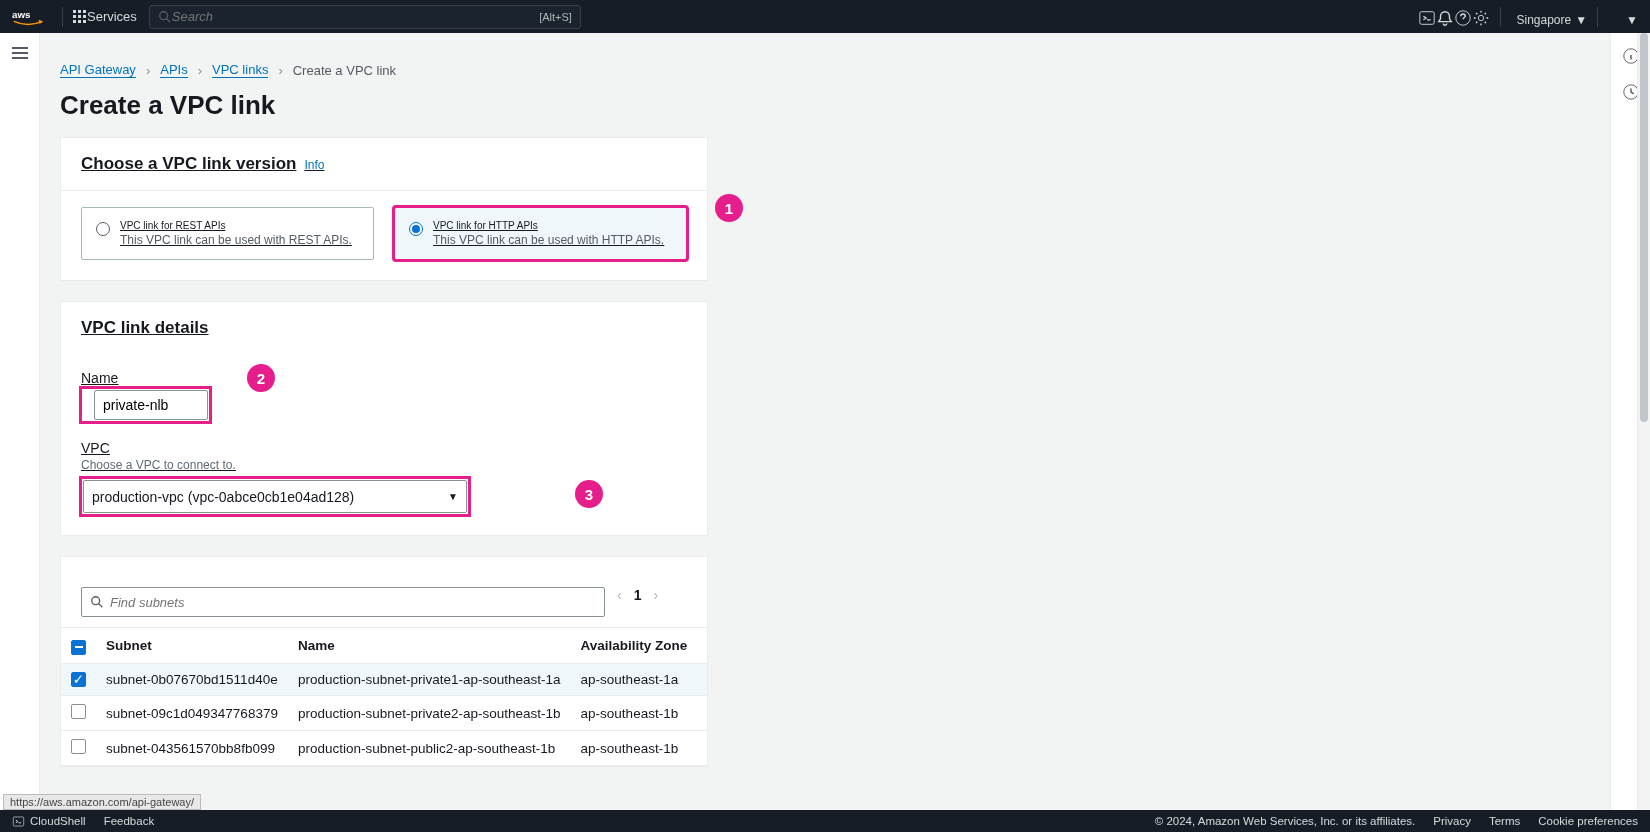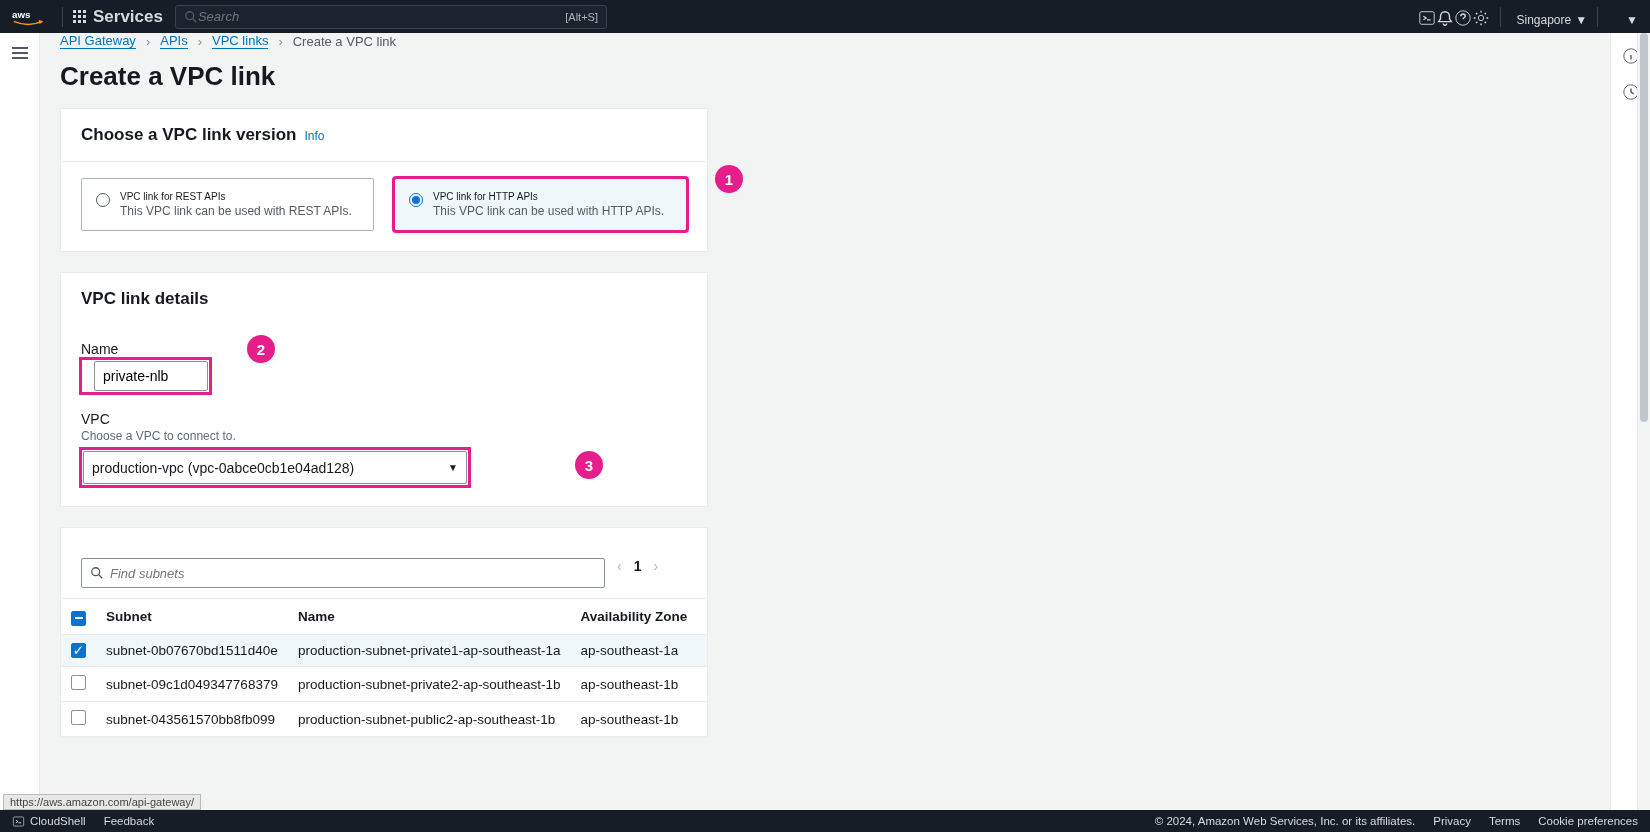--- a/index.html
+++ b/index.html
@@ -3,42 +3,42 @@
 <meta charset="utf-8">
 <style>
 * { box-sizing: border-box; margin: 0; padding: 0; }
 body { font-family: "Amazon Ember", "Helvetica Neue", Arial, sans-serif; font-size: 14px; color: #16191f; background: #f2f3f3; overflow: hidden; }
 
 
 .topnav { height: 33px; background: #161d26; display: flex; align-items: center; padding: 0 12px; color: #d5dbdb; }
 .aws-logo { width: 32px; height: 18px; display: flex; align-items: center; margin-right: 8px; }
 .aws-logo svg { width: 100%; height: 100%; }
 .divider-v { width: 1px; height: 20px; background: #3a4149; margin: 0 10px; }
-.services-btn { display: flex; align-items: center; gap: 6px; cursor: pointer; font-size: 17px; color: #d5dbdb; font-weight: bold; }
+.services-btn { display: flex; align-items: center; cursor: pointer; font-size: 13px; color: #d5dbdb; }
 .grid-icon { width: 14px; height: 14px; display: grid; grid-template-columns: repeat(3,3px); grid-template-rows: repeat(3,3px); gap: 2px; }
 .grid-icon span { background: #d5dbdb; }
 .search-wrap { display: flex; align-items: center; background: #1a232e; border: 1px solid #3a4149; border-radius: 3px; height: 24px; margin-left: 12px; flex: 0 0 432px; padding: 0 8px; }
 .search-wrap input { background: transparent; border: none; outline: none; color: #d5dbdb; font-style: italic; flex: 1; font-size: 13px; }
 .search-kbd { font-size: 11px; color: #aab7b8; white-space: nowrap; }
 .topnav-spacer { flex: 1; }
 .topnav-icons { display: flex; align-items: flex-end; }
 .topnav-icon { width: 18px; height: 18px; stroke: #d5dbdb; fill: none; cursor: pointer; }
 .region { font-size: 12px; color: #d5dbdb; cursor: pointer; display: flex; align-items: center; gap: 4px; margin-left: 6px; }
 .acct-caret { margin-left: 18px; }
 
 
 .shell { display: flex; height: calc(100vh - 33px - 22px); }
 .left-drawer { width: 40px; background: #fff; border-right: 1px solid #e9ebed; display: flex; justify-content: center; padding-top: 14px; }
 .hamburger { width: 16px; height: 12px; display: flex; flex-direction: column; justify-content: space-between; cursor: pointer; }
 .hamburger span { height: 2px; background: #545b64; }
 .main { flex: 1; overflow-y: auto; padding: 0 0 20px 0; }
 .right-drawer { width: 40px; background: #fff; border-left: 1px solid #e9ebed; display: flex; flex-direction: column; align-items: center; padding-top: 14px; gap: 18px; }
 
 
-.bc { display: flex; align-items: center; gap: 10px; padding: 0 20px 6px 20px; font-size: 13px; }
+.bc { display: flex; align-items: center; gap: 10px; padding: 29px 20px 6px 20px; font-size: 13px; }
 .bc a { color: #0073bb; text-decoration: none; border-bottom: 1px solid #0073bb; }
 .bc .chev { color: #879196; }
 .bc .cur { color: #545b64; }
 
 
 .title { padding: 6px 20px 16px 20px; font-size: 26px; font-weight: 700; }
 
 
 .panel { background: #fff; border: 1px solid #e9ebed; margin: 0 20px 20px 20px; max-width: 648px; }
 .panel-head { padding: 16px 20px; border-bottom: 1px solid #e9ebed; display: flex; align-items: baseline; gap: 8px; }
@@ -80,21 +80,21 @@
 .tbl td { padding: 8px 10px; border-bottom: 1px solid #e9ebed; white-space: nowrap; }
 .tbl tr.sel { background: #f0f7fb; }
 .cb { width: 15px; height: 15px; border: 1px solid #879196; border-radius: 2px; display: inline-flex; align-items: center; justify-content: center; cursor: pointer; background: #fff; }
 .cb.checked { background: #0972d3; border-color: #0972d3; color: #fff; }
 .cb.mixed { background: #0972d3; border-color: #0972d3; }
 .cb.mixed::after { content: ''; width: 8px; height: 2px; background: #fff; }
 
 
 .marker { position: absolute; width: 28px; height: 28px; border-radius: 50%; background: #e61e8c; color: #fff; font-weight: 700; display: flex; align-items: center; justify-content: center; font-size: 15px; z-index: 50; }
 .hl { outline: 3px solid #e61e8c; outline-offset: -1px; }
-.pos-rel { position: relative; }
+.pos-rel { position: relative; text-decoration: underline; }
 
 
 .footer { height: 22px; background: #161d26; display: flex; align-items: center; padding: 0 12px; color: #d5dbdb; font-size: 11.5px; }
 .footer .left { display: flex; gap: 18px; align-items: center; }
 .footer .spacer { flex: 1; }
 .footer .right { display: flex; gap: 18px; }
 .footer a { color: #d5dbdb; text-decoration: none; }
 .cshell { display: flex; align-items: center; gap: 5px; }
 
 .statusbar { position: fixed; left: 3px; bottom: 22px; background: #e8e8e8; border: 1px solid #bbb; font-size: 11px; padding: 1px 6px; color: #444; }

